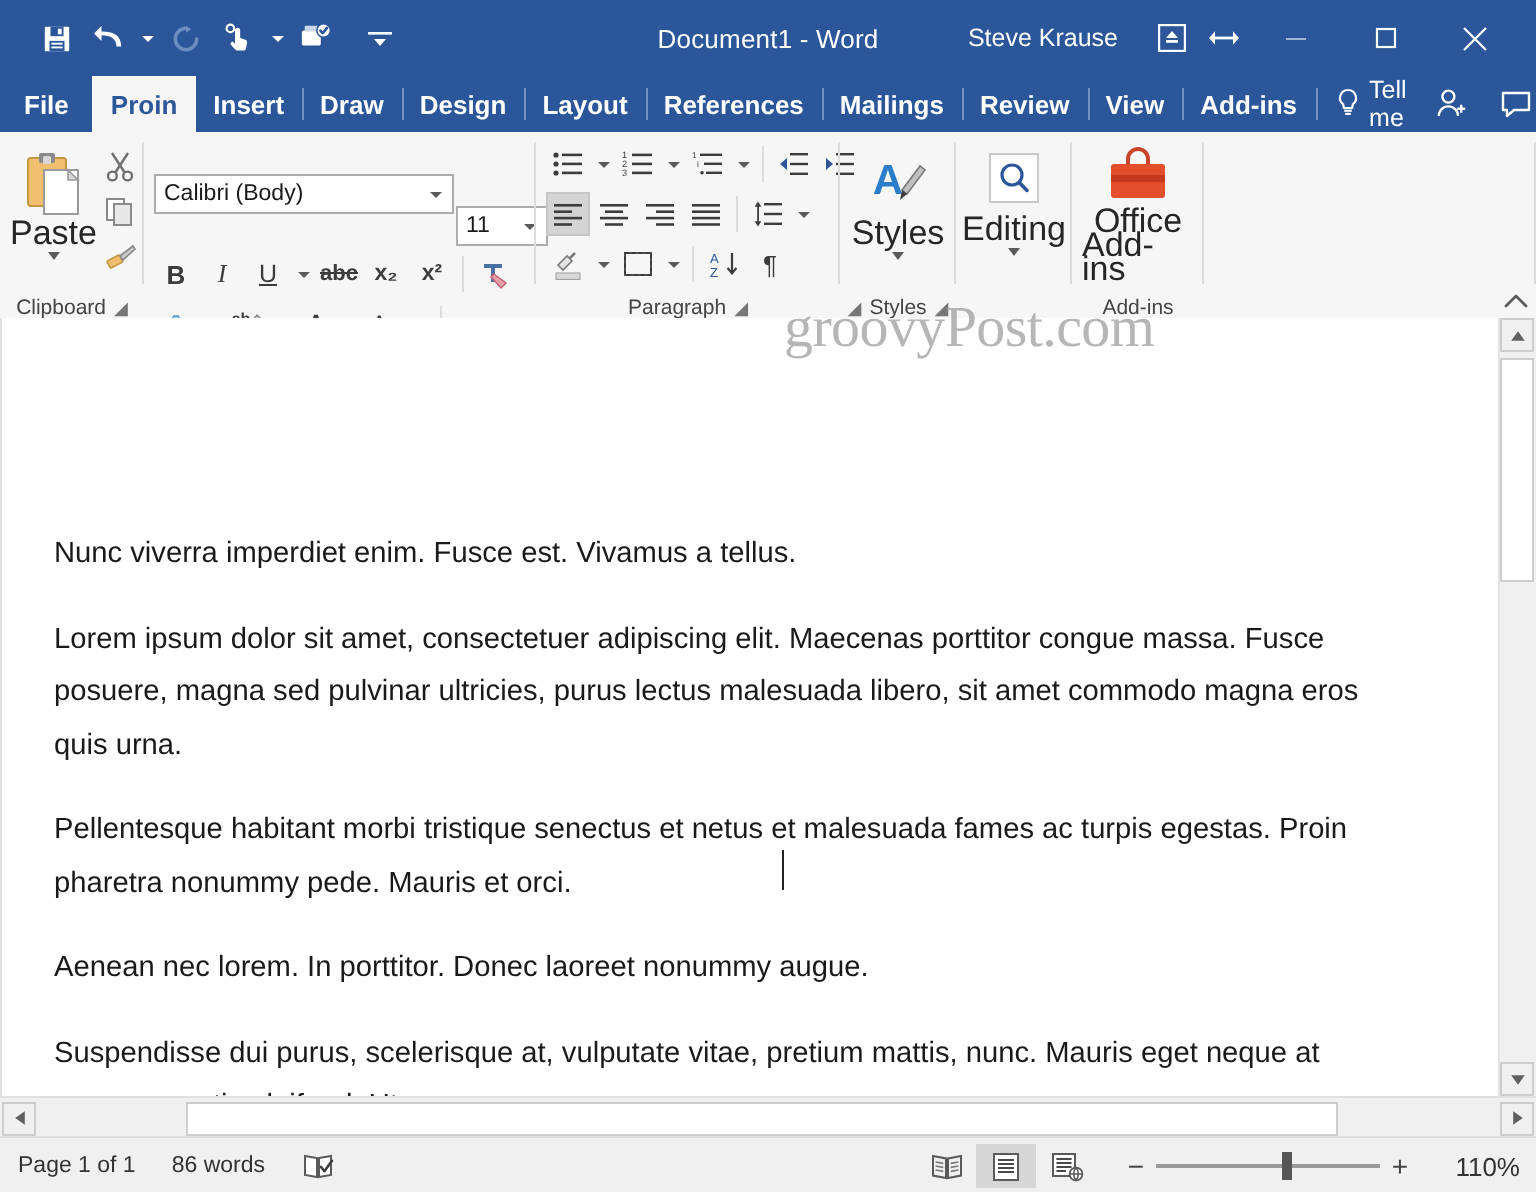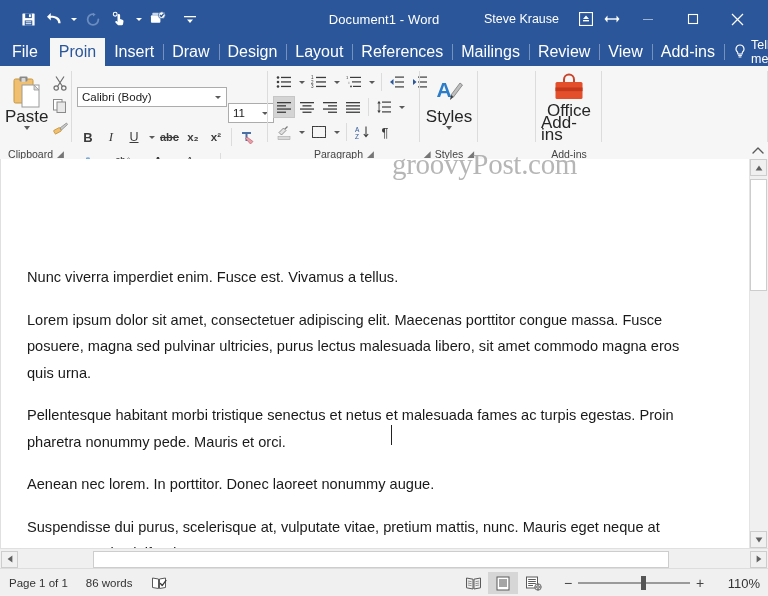--- a/index.html
+++ b/index.html
@@ -87,23 +87,24 @@
   .tabbar {
     position: absolute; left: 0; top: 38px;
     width: 768px; height: 28px;
     background: #2b579a;
     display: flex; align-items: stretch;
   }
   .tab {
     display: flex; align-items: center;
     padding: 0 9px;
     color: #ffffff;
-    font-size: 16px;
+    font-size: 13px;
     position: relative;
     white-space: nowrap;
+    font-weight: bold;
   }
   .tab + .tab::before {
     content: "";
     position: absolute;
     left: 0; top: 6px; bottom: 6px;
     width: 1px;
     background: rgba(255,255,255,0.35);
   }
   .tab.active {
     background: #f6f6f6;
@@ -797,20 +798,33 @@
         </div>
       </div>
       <div class="grp-label">
         <span class="dlg-launcher">◢</span>
         <span>Styles</span>
         <span class="dlg-launcher">◢</span>
       </div>
     </div>
 
     <div class="grp" style="width:58px">
+      <div class="grp-body" style="justify-content:center">
+        <div class="bigbtn">
+          <div class="bi" style="height:34px;align-items:center">
+            <svg width="30" height="30" viewBox="0 0 30 30">
+              <rect x="3" y="2" width="24" height="24" fill="#ffffff" stroke="#c8c8c8" stroke-width="1"></rect>
+              <circle cx="14" cy="12.5" r="5" fill="none" stroke="#2b579a" stroke-width="1.6"></circle>
+              <path d="M17.6 16.2 L21.5 20.2" stroke="#2b579a" stroke-width="1.8" stroke-linecap="round"></path>
+            </svg>
+          </div>
+          <div class="bl">Editing</div>
+          <div class="bcaret"></div>
+        </div>
+      </div>
       <div class="grp-label">
         <span></span>
       </div>
     </div>
 
     <div class="grp" style="width:66px">
       <div class="grp-body" style="justify-content:center">
         <div class="bigbtn" style="width:60px">
           <div class="bi" style="height:30px">
             <svg width="34" height="30" viewBox="0 0 34 30">

